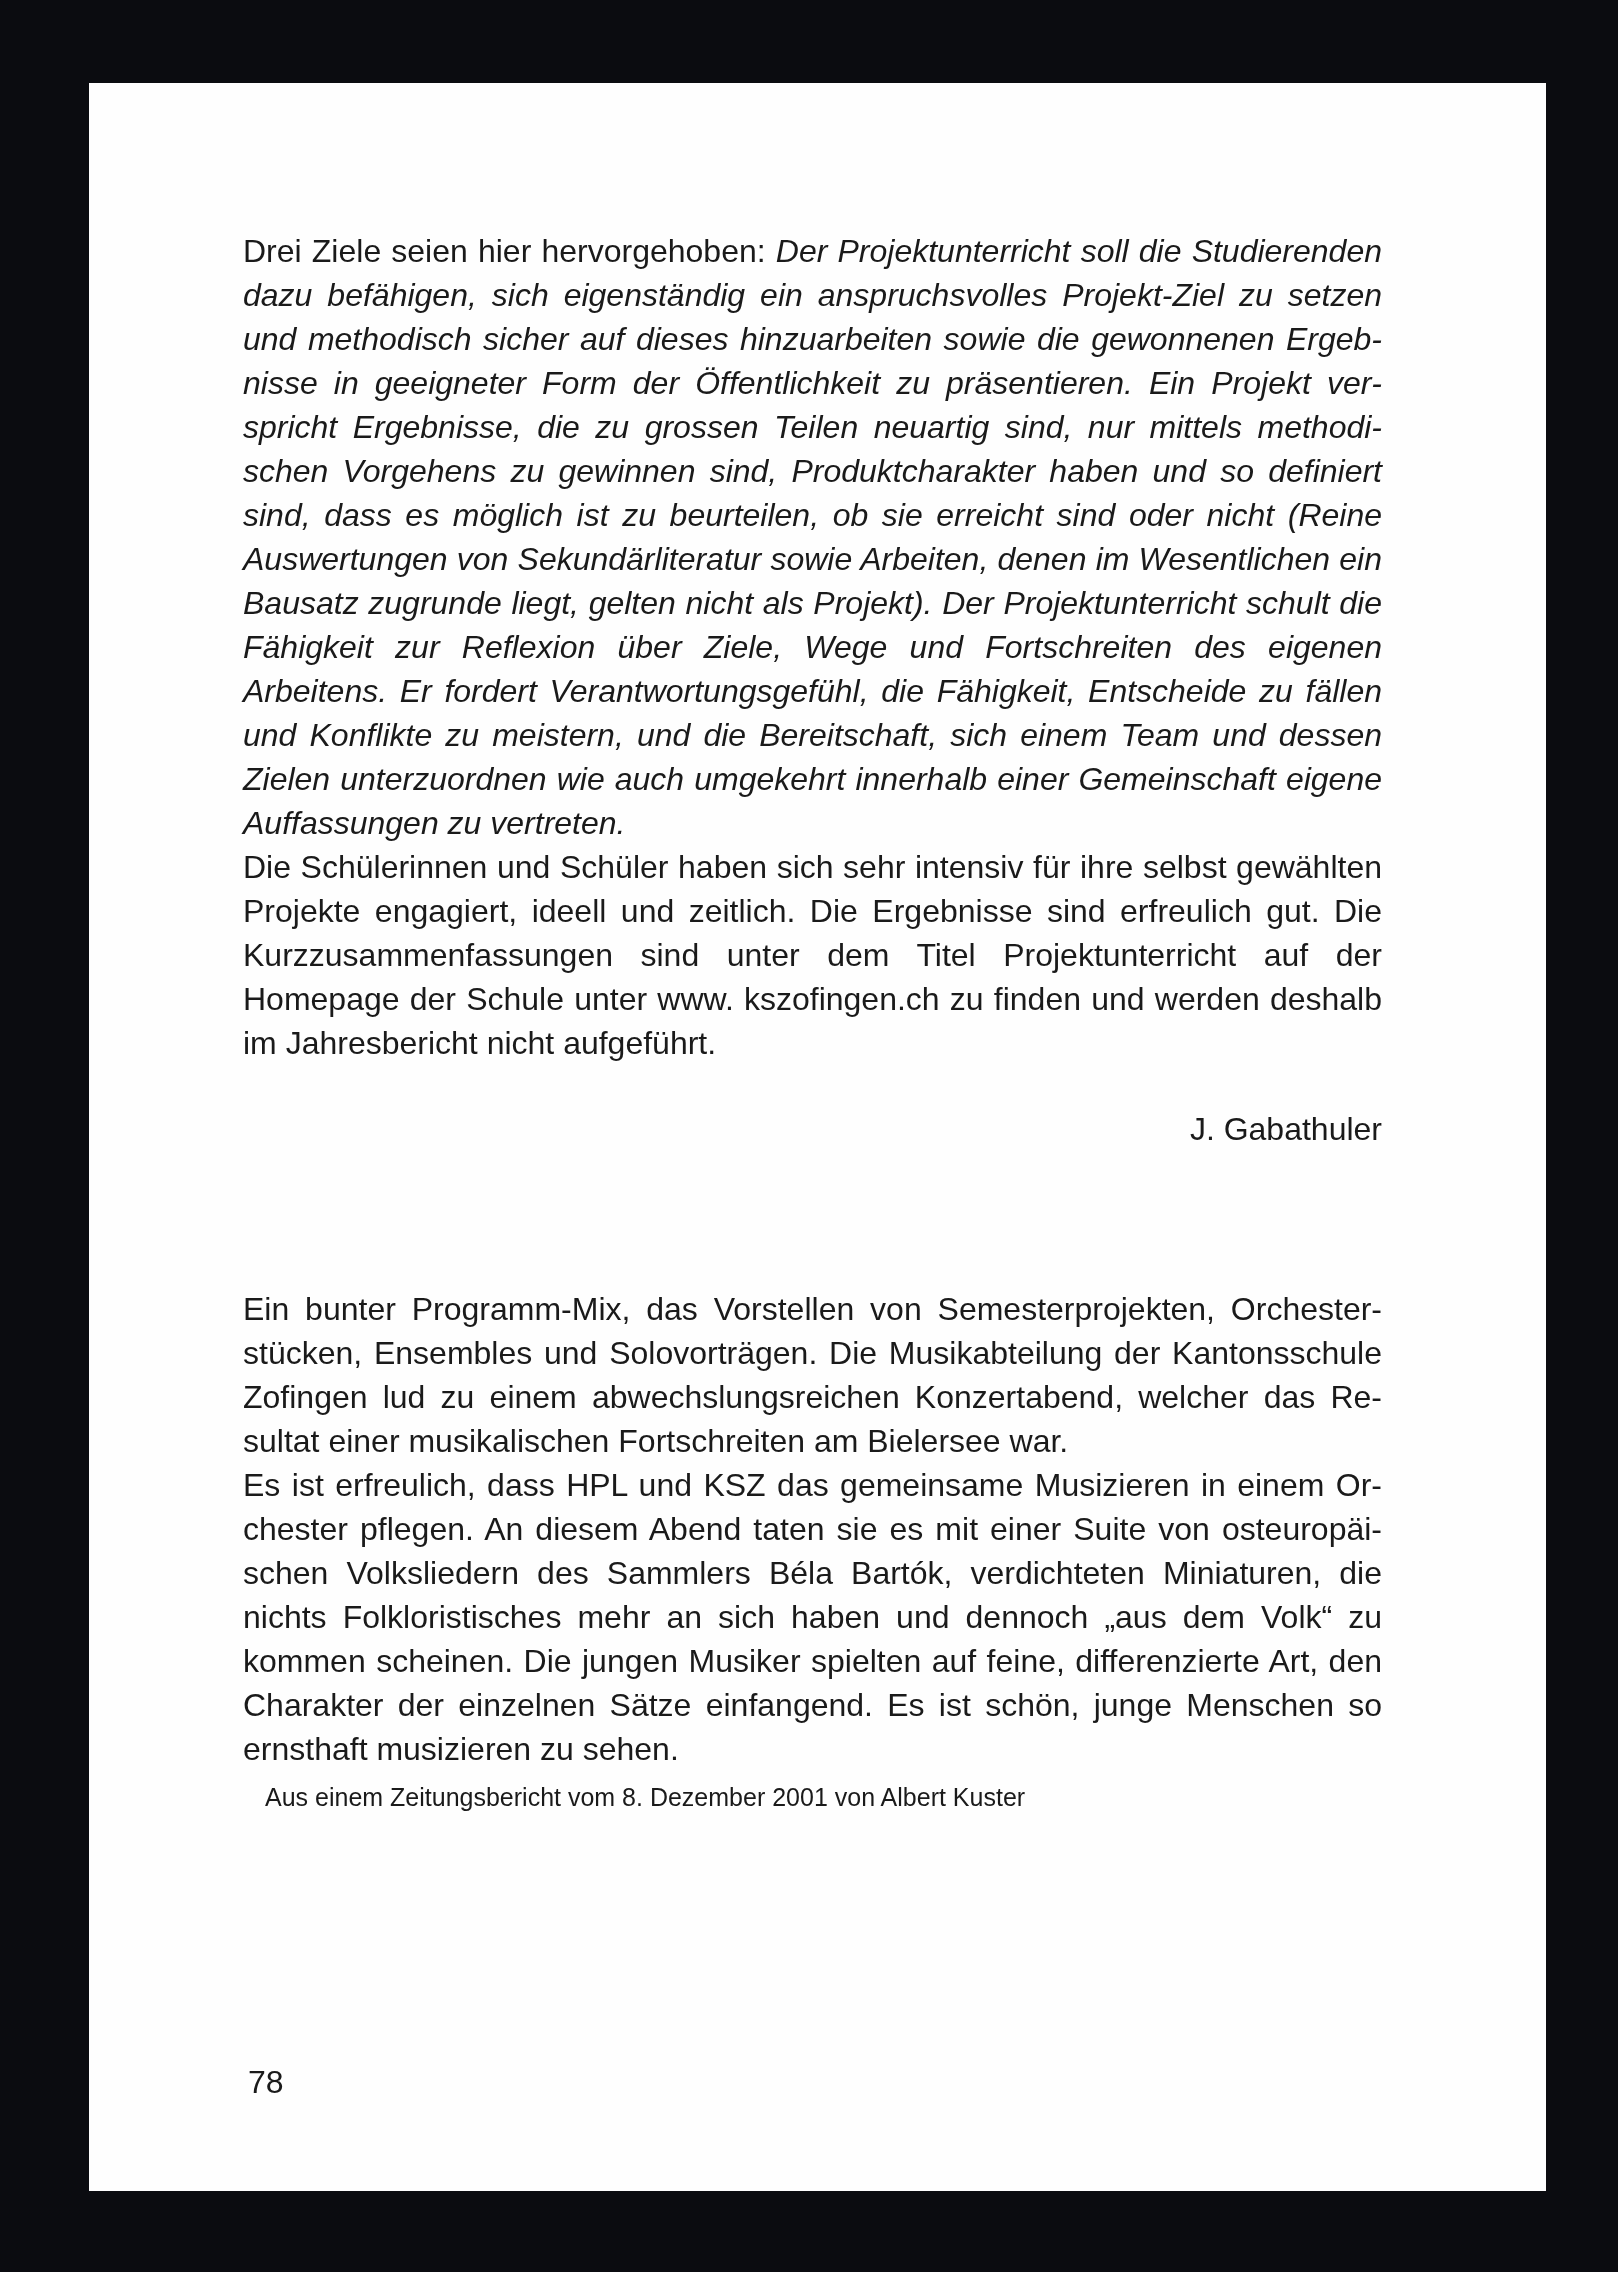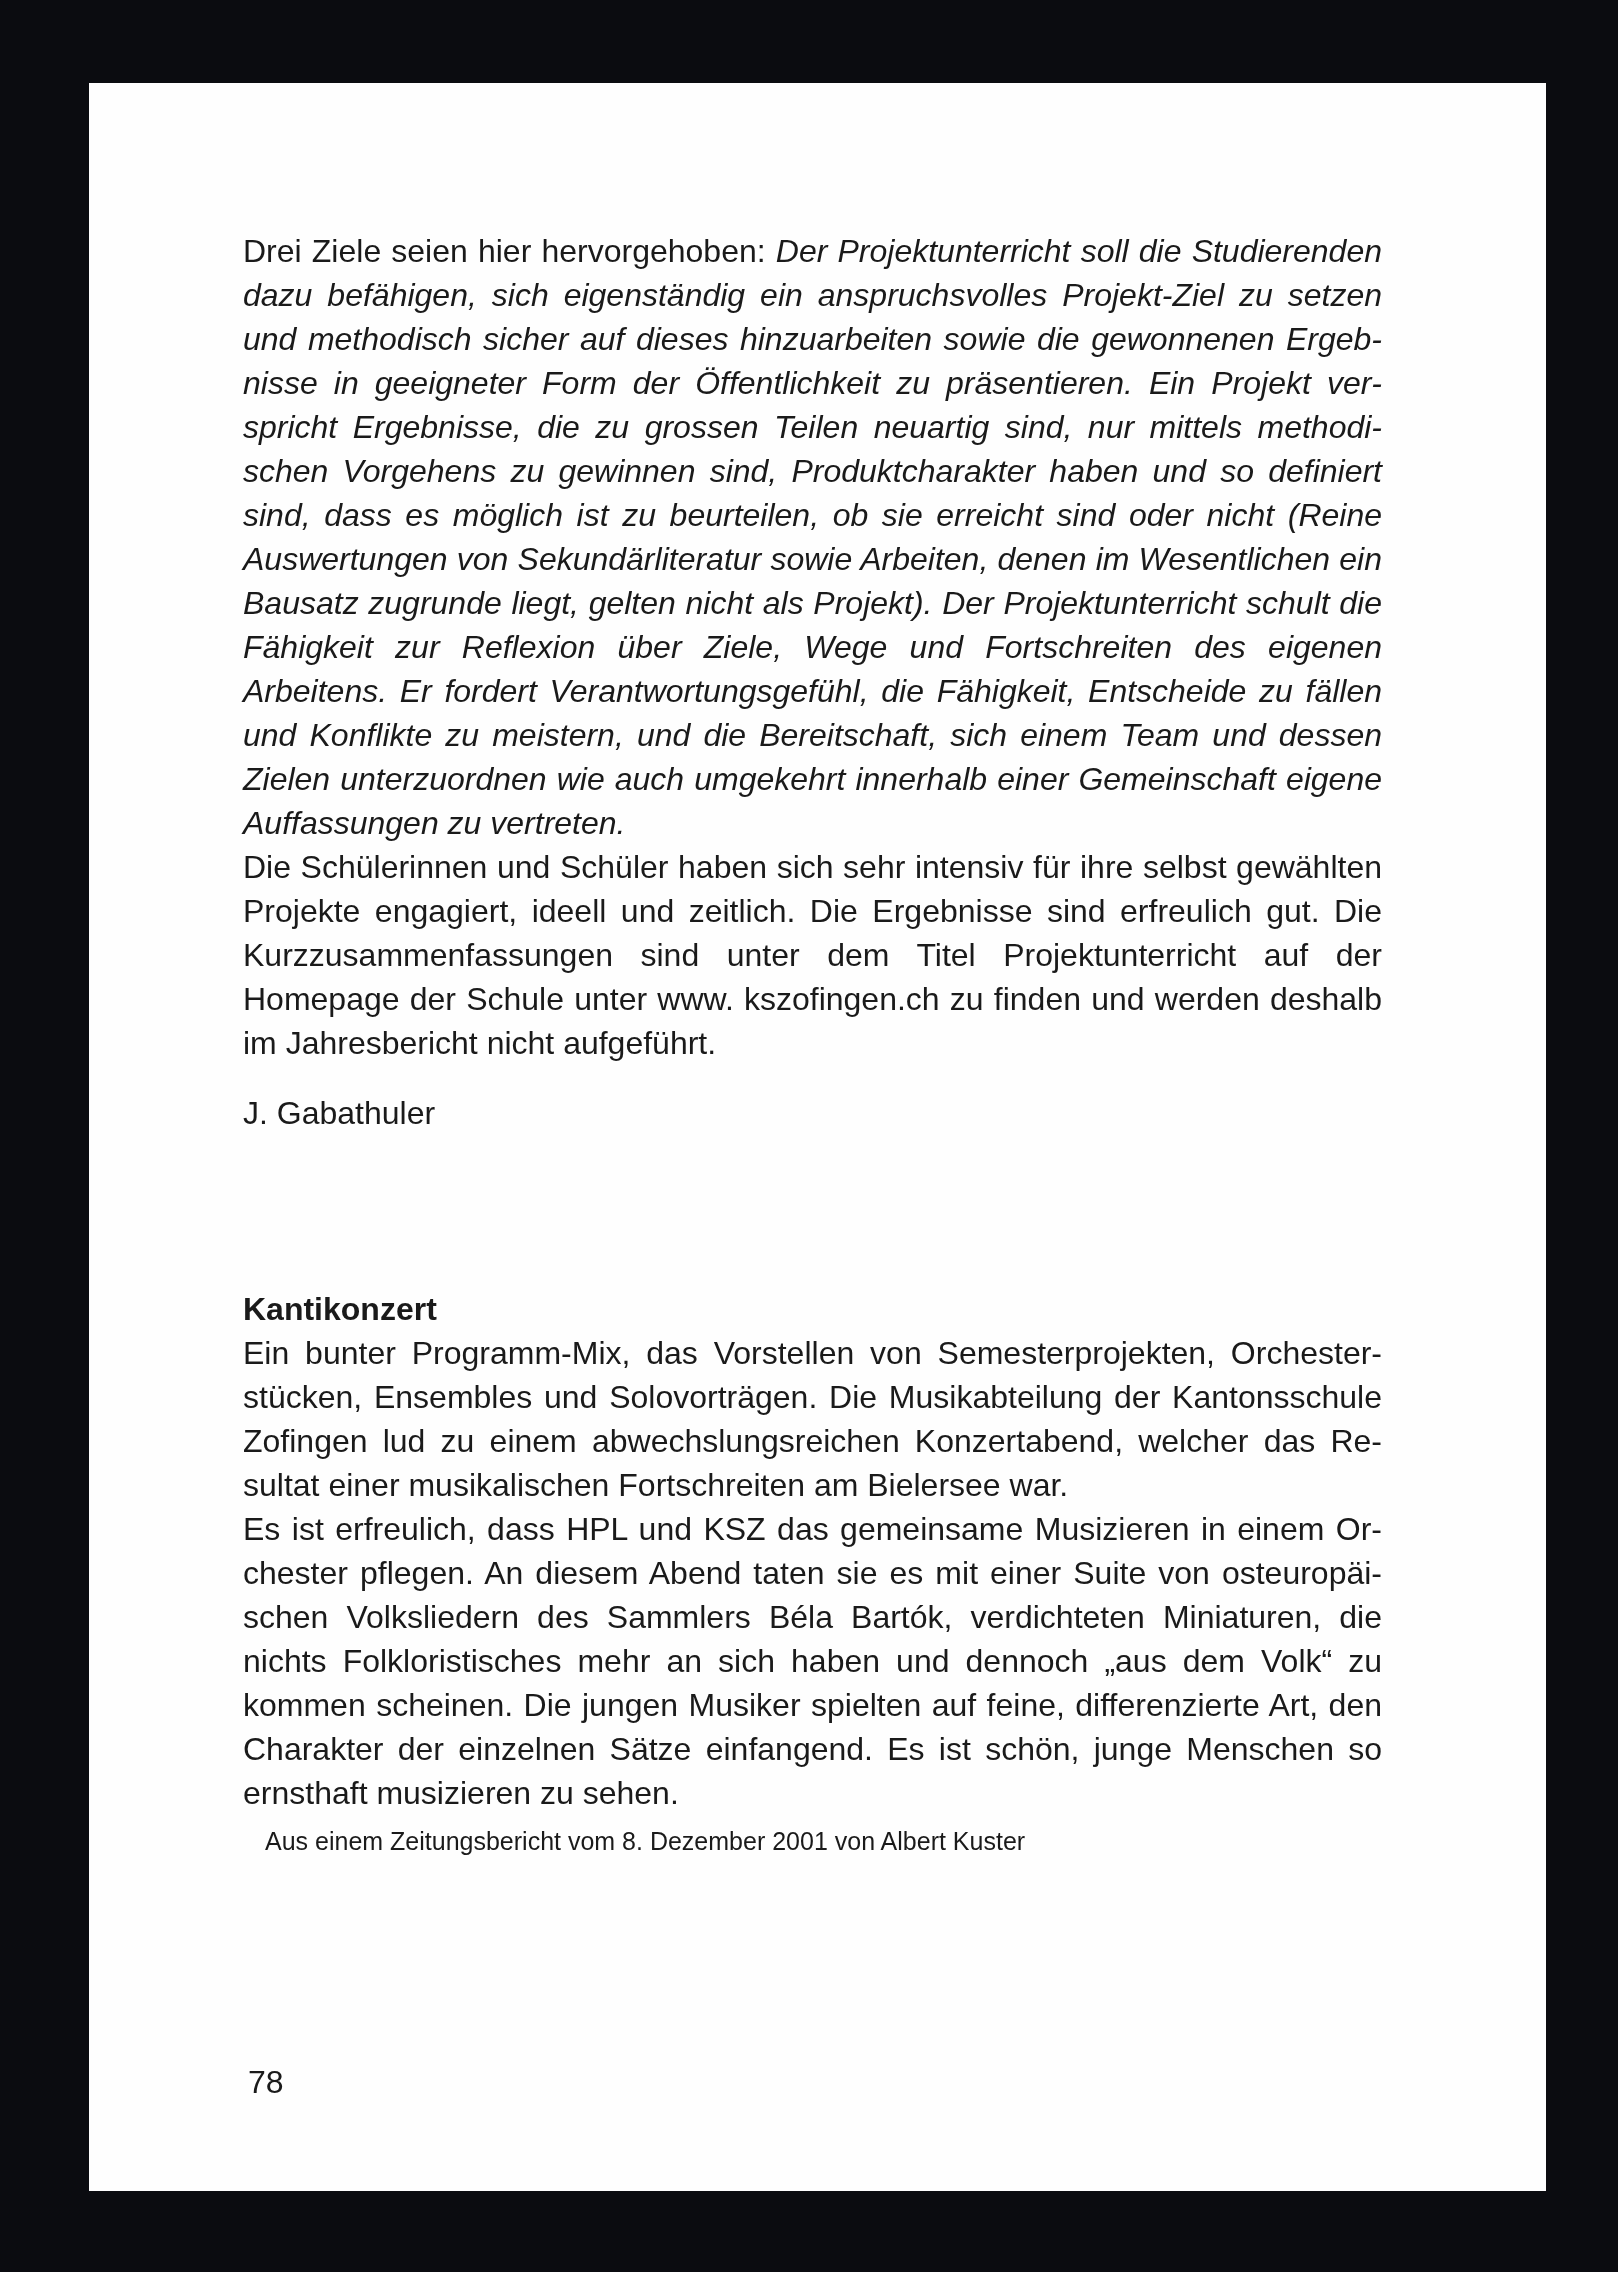--- a/index.html
+++ b/index.html
@@ -38,23 +38,24 @@
   .it {
     font-style: italic;
   }
   .sec1 {
     top: 146px;
   }
   .para2 {
     margin-top: 0;
   }
   .signature {
+    text-align: right;
     font-size: 32px;
     line-height: 44px;
-    margin-top: 26px;
+    margin-top: 42px;
   }
   .sec2 {
     top: 1204px;
   }
   .heading {
     font-weight: bold;
     font-size: 32px;
     line-height: 44px;
     margin: 0;
   }
@@ -84,21 +85,20 @@
 
   <div class="column sec1">
     <p class="body-text">
       <span>Drei Ziele seien hier hervorgehoben: </span><span class="it">Der Projektunterricht soll die Studierenden dazu befähigen, sich eigenständig ein anspruchsvolles Projekt-Ziel zu setzen und methodisch sicher auf dieses hinzuarbeiten sowie die gewonnenen Ergeb­nisse in geeigneter Form der Öffentlichkeit zu präsentieren. Ein Projekt ver­spricht Ergebnisse, die zu grossen Teilen neuartig sind, nur mittels methodi­schen Vorgehens zu gewinnen sind, Produktcharakter haben und so definiert sind, dass es möglich ist zu beurteilen, ob sie erreicht sind oder nicht (Reine Auswertungen von Sekundärliteratur sowie Arbeiten, denen im Wesentlichen ein Bausatz zugrunde liegt, gelten nicht als Projekt). Der Projektunterricht schult die Fähigkeit zur Reflexion über Ziele, Wege und Fortschreiten des eigenen Arbeitens. Er fordert Verantwortungsgefühl, die Fähigkeit, Entscheide zu fällen und Konflikte zu meistern, und die Bereitschaft, sich einem Team und dessen Zielen unterzuordnen wie auch umgekehrt innerhalb einer Gemeinschaft eigene Auffassungen zu vertreten.</span>
     </p>
     <p class="body-text para2">Die Schülerinnen und Schüler haben sich sehr intensiv für ihre selbst gewähl­ten Projekte engagiert, ideell und zeitlich. Die Ergebnisse sind erfreulich gut. Die Kurzzusammenfassungen sind unter dem Titel Projektunterricht auf der Homepage der Schule unter www. kszofingen.ch zu finden und werden deshalb im Jahresbericht nicht aufgeführt.</p>
     <div class="signature">J. Gabathuler</div>
   </div>
 
   <div class="column sec2">
-    <h2 class="heading">Kantikonzert</h2>
     <p class="body-text">Ein bunter Programm-Mix, das Vorstellen von Semesterprojekten, Orchester­stücken, Ensembles und Solovorträgen. Die Musikabteilung der Kantonsschule Zofingen lud zu einem abwechslungsreichen Konzertabend, welcher das Re­sultat einer musikalischen Fortschreiten am Bielersee war.</p>
     <p class="body-text para2">Es ist erfreulich, dass HPL und KSZ das gemeinsame Musizieren in einem Or­chester pflegen. An diesem Abend taten sie es mit einer Suite von osteuropäi­schen Volksliedern des Sammlers Béla Bartók, verdichteten Miniaturen, die nichts Folkloristisches mehr an sich haben und dennoch „aus dem Volk“ zu kommen scheinen. Die jungen Musiker spielten auf feine, differenzierte Art, den Charakter der einzelnen Sätze einfangend. Es ist schön, junge Menschen so ernsthaft musizieren zu sehen.</p>
     <div class="small-note">Aus einem Zeitungsbericht vom 8. Dezember 2001 von Albert Kuster</div>
   </div>
 
   <div class="pagenum">78</div>
 </div>
 
 
 </body></html>

